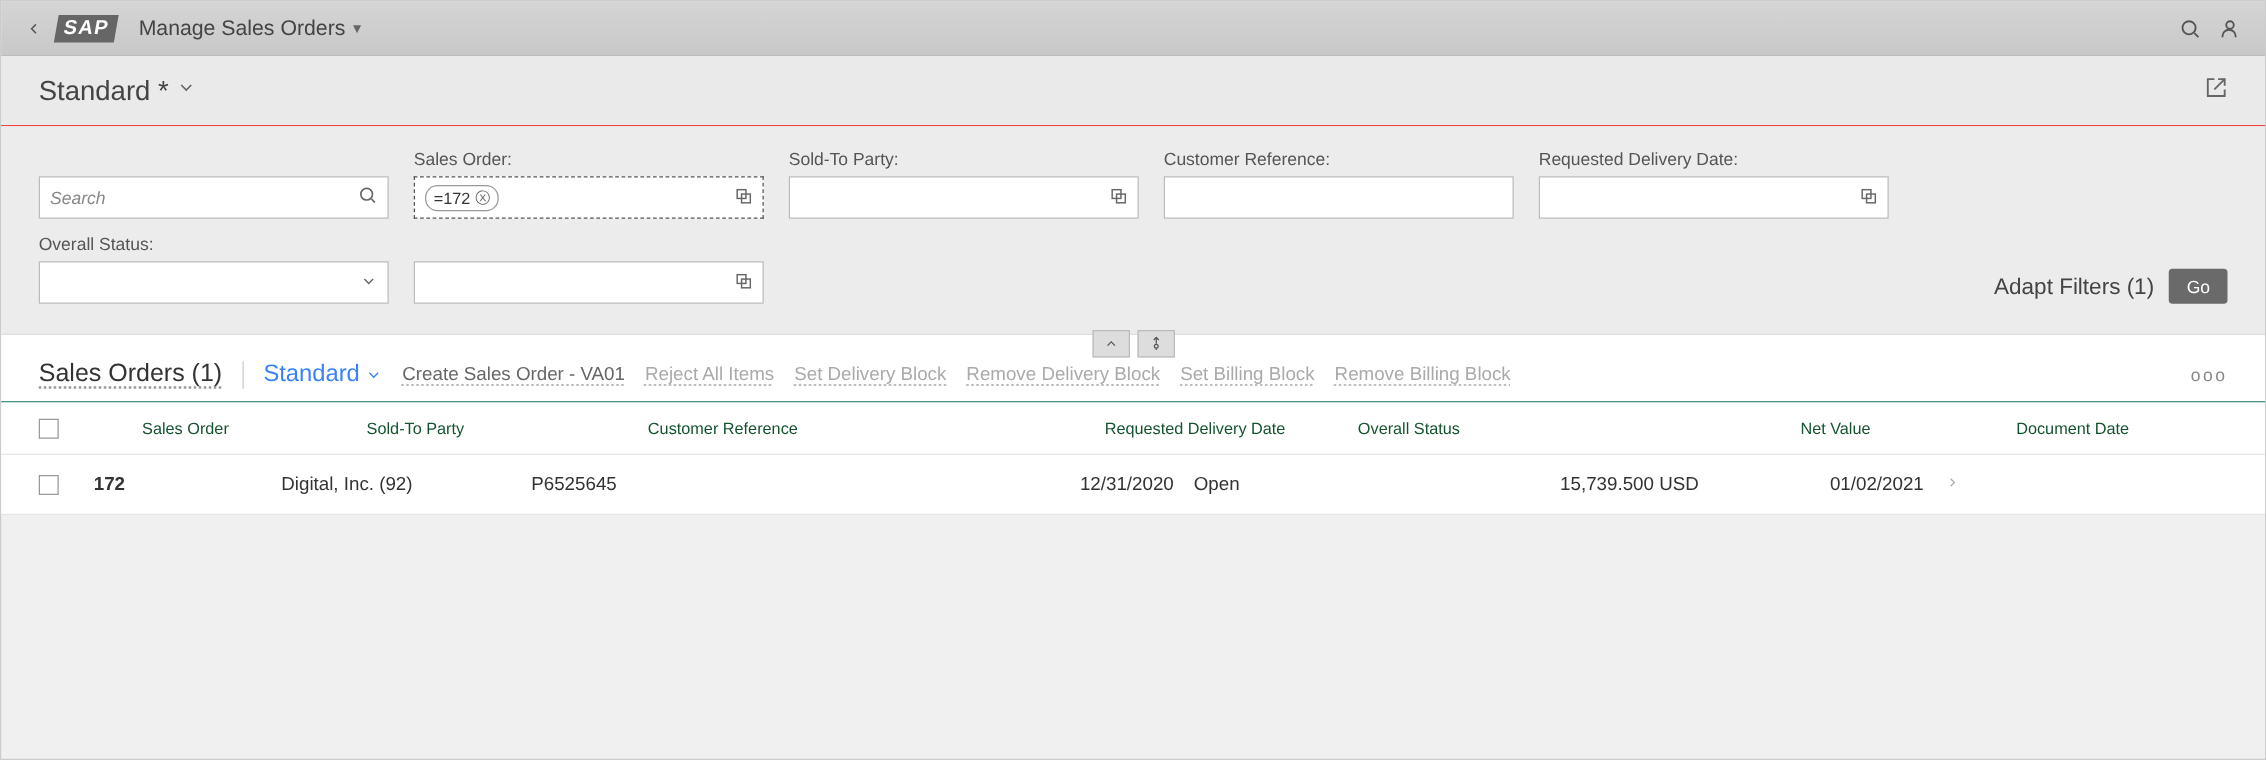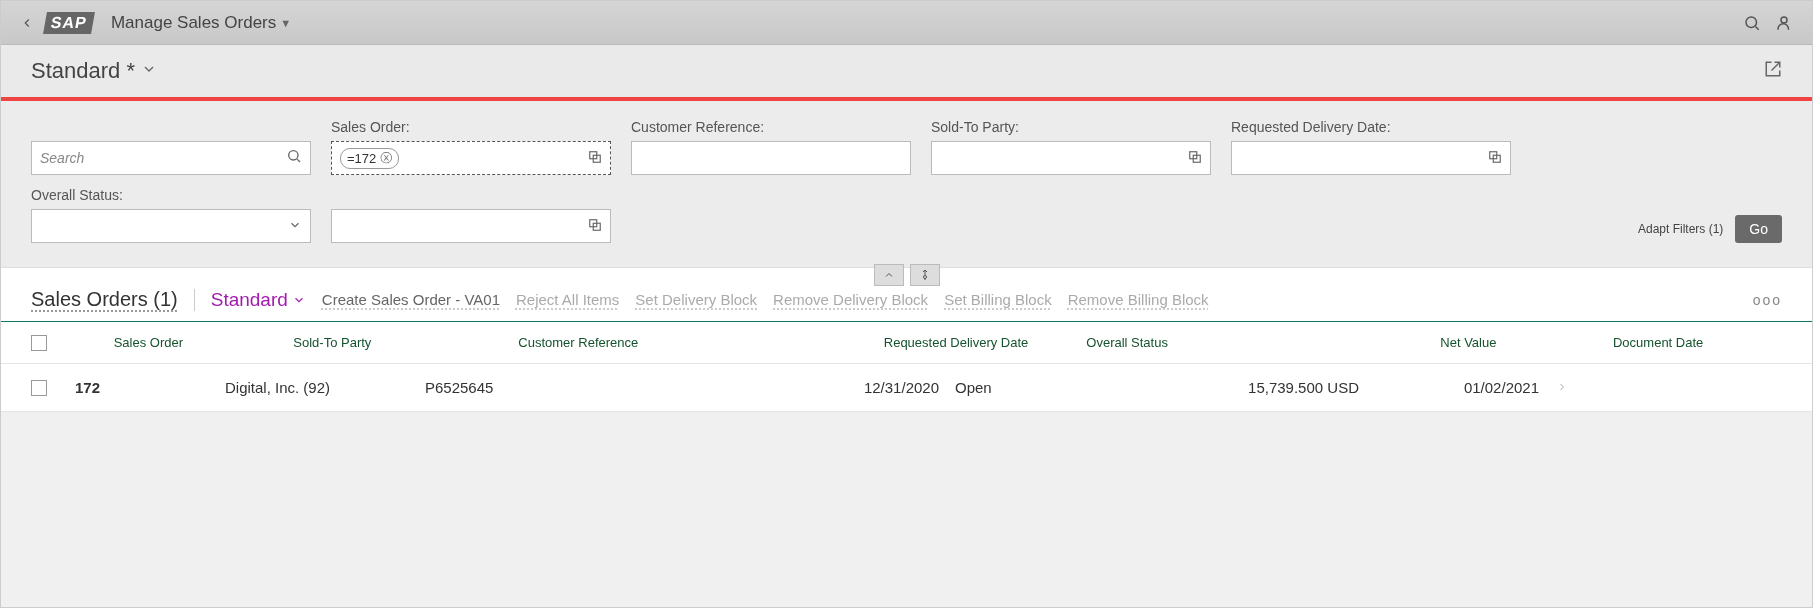--- a/index.html
+++ b/index.html
@@ -10,21 +10,21 @@
   .shell-header { height: 44px; background: linear-gradient(#d5d5d5,#c8c8c8); border-bottom:1px solid #bbb; display:flex; align-items:center; padding:0 12px; }
   .back-btn { width:28px; height:28px; display:flex; align-items:center; justify-content:center; cursor:pointer; color:#555; font-size:18px; }
   .logo { margin:0 8px 0 4px; display:flex; align-items:center; }
   .logo-box { background:#666; color:#fff; font-weight:bold; font-size:16px; padding:2px 6px; letter-spacing:1px; transform: skewX(-10deg); }
   .app-title { font-size:17px; color:#444; margin-left:10px; cursor:pointer; display:flex; align-items:center; gap:4px;}
   .app-title .tri { font-size:11px; color:#666; }
   .shell-spacer { flex:1; }
   .shell-icon { width:32px; height:32px; display:flex; align-items:center; justify-content:center; color:#555; cursor:pointer; font-size:17px;}
 
   
-  .variant-bar { height:56px; display:flex; align-items:center; padding:0 30px; background:#eaeaea; border-bottom:4px solid #ef4444;}
+  .variant-bar { height:56px; display:flex; align-items:center; padding:0 30px; background:#eaeaea; border-bottom:1px solid #ef4444;}
   .variant-title { font-size:22px; color:#444; display:flex; align-items:center; gap:6px; cursor:pointer;}
   .variant-title .chev { font-size:16px; color:#666; }
   .variant-spacer { flex:1; }
   .share-btn { color:#666; cursor:pointer; font-size:18px;}
 
   
   .filter-bar { padding:18px 30px 12px 30px; background:#ececec; border-bottom:1px solid #ddd; }
   .filter-row { display:flex; gap:20px; margin-bottom:12px; align-items:flex-end;}
   .filter-group { display:flex; flex-direction:column; gap:4px; }
   .filter-label { font-size:14px; color:#555; margin-bottom:2px;}
@@ -39,32 +39,32 @@
   .fld-status { width:280px; }
   .fld-docdate { width:280px; }
   .vh-icon { color:#666; cursor:pointer; padding-left:6px; font-size:14px;}
   .dd-icon { color:#666; cursor:pointer; padding-left:6px;}
   .search-icon { color:#666; cursor:pointer; padding-left:6px; font-size:16px;}
 
   .token { display:inline-flex; align-items:center; background:#fff; border:1px solid #999; border-radius:10px; padding:1px 6px; font-size:13px; color:#333; margin-right:4px; gap:4px;}
   .token .x { cursor:pointer; color:#666; font-size:12px;}
 
   .filter-actions { display:flex; align-items:center; gap:12px; margin-left:auto; }
-  .adapt { color:#444; cursor:pointer; font-size:12px;}
+  .adapt { color:#444; cursor:pointer; font-size:18px;}
   .go-btn { background:#6a6a6a; color:#fff; border:none; padding:6px 14px; cursor:pointer; font-size:14px; border-radius:3px;}
 
   
   .collapse-strip { height:0; position:relative; }
   .collapse-ctrls { position:absolute; left:50%; top:-4px; transform:translateX(-50%); display:flex; gap:6px; }
   .mini-btn { width:30px; height:22px; background:#ddd; border:1px solid #bbb; display:flex; align-items:center; justify-content:center; color:#555; cursor:pointer; font-size:13px;}
 
   
   .table-toolbar { display:flex; align-items:center; gap:16px; padding:20px 30px 10px 30px; background:#fff; border-bottom:1px solid #0f766e;}
   .tbl-title { font-size:20px; color:#333; text-decoration: underline dotted #999; text-underline-offset:4px;}
-  .tbl-variant { font-size:19px; color:#a21caf; display:flex; align-items:center; gap:4px; cursor:pointer; border-left:1px solid #ccc; padding-left:16px;}
+  .tbl-variant { font-size:19px; color:#3b82f6; display:flex; align-items:center; gap:4px; cursor:pointer; border-left:1px solid #ccc; padding-left:16px;}
   .tbl-action { color:#666; cursor:pointer; font-size:15px; white-space:nowrap; text-decoration: underline dotted #bbb; text-underline-offset:4px;text-align:right;}
   .tbl-action.disabled { color:#aaa; cursor:default;}
   .overflow { color:#888; cursor:pointer; letter-spacing:2px; font-size:14px; margin-left:auto;}
 
   
   .table { background:#fff;}
   .thead, .trow { display:flex; align-items:center; padding:0 30px; border-bottom:1px solid #e5e5e5;}
   .thead { height:42px; color:#14532d; font-size:13px;gap:42px;}
   .trow { height:48px; color:#333; font-size:15px;}
   .cell { padding:0 8px; }
@@ -157,35 +157,35 @@
           <span style="flex:1"></span>
           <span class="vh-icon">
             <svg width="14" height="14" viewBox="0 0 24 24" fill="none" stroke="currentColor" stroke-width="2">
                 <rect x="3" y="3" width="12" height="12"></rect>
                 <rect x="9" y="9" width="12" height="12"></rect>
               </svg>
           </span>
         </div>
       </div>
       <div class="filter-group">
+        <div class="filter-label">Sold-To Party:</div>
+        <div class="filter-input fld-soldto">
+          <input type="text" style="">
+          <span class="vh-icon">
+            <svg width="14" height="14" viewBox="0 0 24 24" fill="none" stroke="currentColor" stroke-width="2">
+                <rect x="3" y="3" width="12" height="12"></rect>
+                <rect x="9" y="9" width="12" height="12"></rect>
+              </svg>
+          </span>
+        </div>
+      </div>
+      <div class="filter-group">
         <div class="filter-label">Customer Reference:</div>
         <div class="filter-input fld-custref">
           <input type="text" style="">
-        </div>
-      </div>
-      <div class="filter-group">
-        <div class="filter-label">Sold-To Party:</div>
-        <div class="filter-input fld-soldto">
-          <input type="text" style="">
-          <span class="vh-icon">
-            <svg width="14" height="14" viewBox="0 0 24 24" fill="none" stroke="currentColor" stroke-width="2">
-                <rect x="3" y="3" width="12" height="12"></rect>
-                <rect x="9" y="9" width="12" height="12"></rect>
-              </svg>
-          </span>
         </div>
       </div>
       <div class="filter-group">
         <div class="filter-label">Requested Delivery Date:</div>
         <div class="filter-input fld-reqdate">
           <input type="text" style="">
           <span class="vh-icon">
             <svg width="14" height="14" viewBox="0 0 24 24" fill="none" stroke="currentColor" stroke-width="2">
                 <rect x="3" y="3" width="12" height="12"></rect>
                 <rect x="9" y="9" width="12" height="12"></rect>

